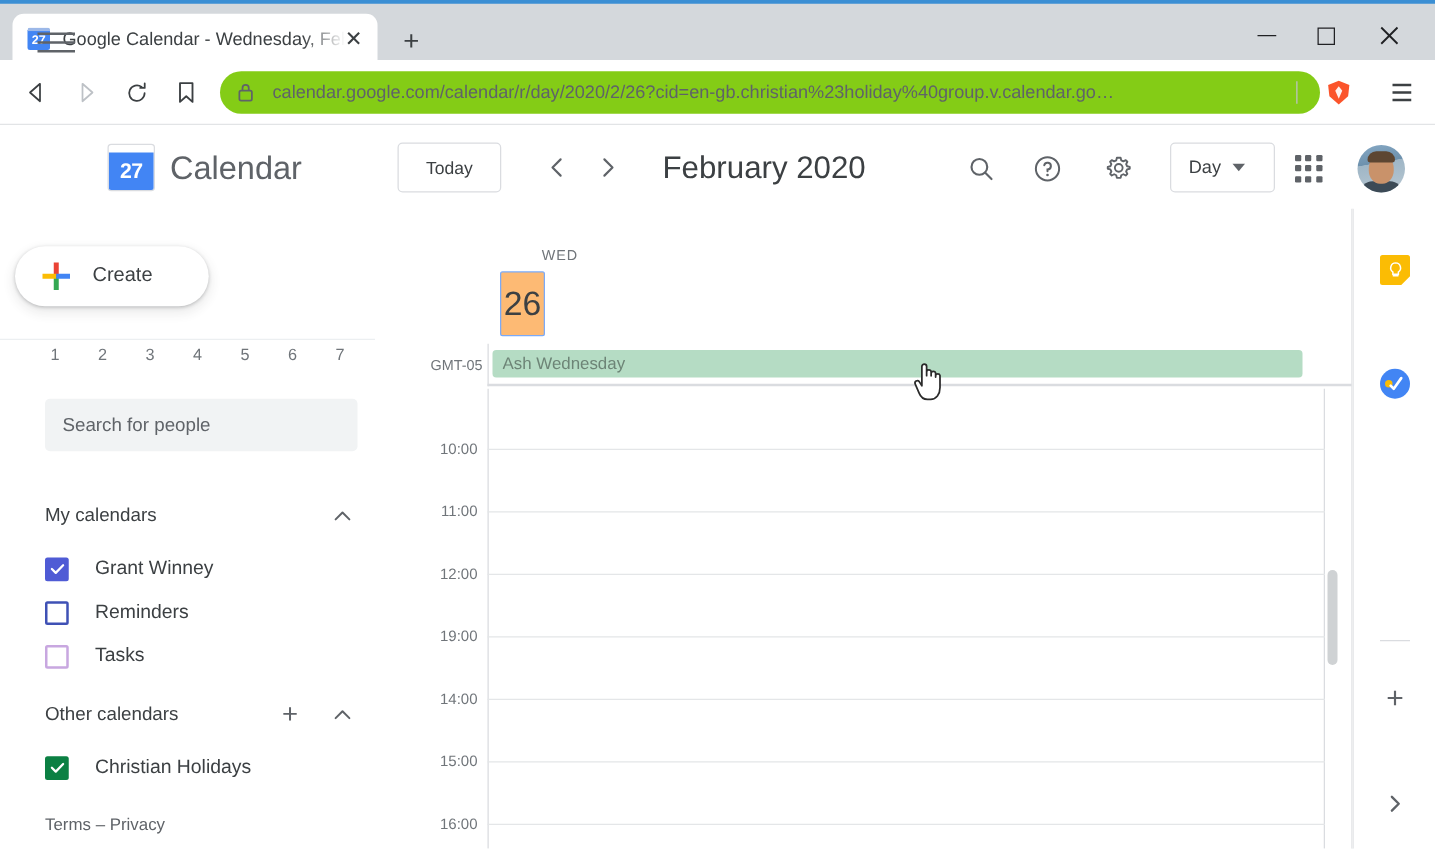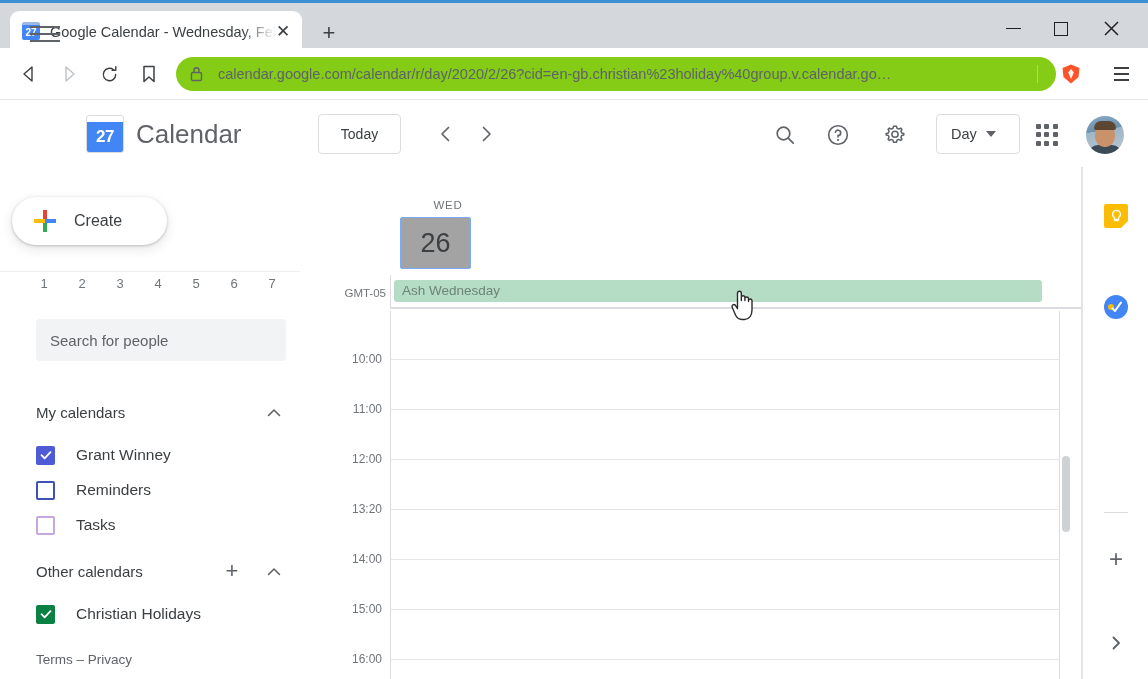--- a/index.html
+++ b/index.html
@@ -259,22 +259,22 @@
     background: #fff; overflow: hidden;
   }
   .daycol-head {
     position: absolute; left: 0; top: 0; width: 762px; height: 110px;
   }
   .dow {
     position: absolute; left: 88px; top: 31px; width: 80px; text-align: center;
     font-size: 11.5px; color: #70757a; letter-spacing: .8px; line-height: 14px;
   }
   .daynum {
-    position: absolute; left: 80px; top: 50px; width: 71px; height: 52px;
-    border: 1.6px solid #7baaf7; border-radius: 2px; background: #a3a3a3;
+    position: absolute; left: 80px; top: 50px; width: 36px; height: 52px;
+    border: 1.6px solid #7baaf7; border-radius: 2px; background: #fdba74;
     display: flex; align-items: center; justify-content: center;
     font-size: 27px; color: #3c4043; cursor: pointer;
   }
   .tzlabel {
     position: absolute; left: 8px; top: 119px; width: 58px; text-align: right;
     font-size: 11.5px; color: #70757a; line-height: 14px;
   }
   .allday-band {
     position: absolute; left: 70px; top: 108px; width: 692px; height: 34px;
     border-left: 1px solid #dadce0;
@@ -450,20 +450,21 @@
     <svg width="20" height="20" viewBox="0 0 20 20">
         <path d="M12.5 3.5 L6 10 L12.5 16.5" fill="none" stroke="#5f6368" stroke-width="1.7" stroke-linecap="round" stroke-linejoin="round"></path>
       </svg>
   </div>
   <div class="arrowbtn ab-next">
     <svg width="20" height="20" viewBox="0 0 20 20">
         <path d="M7.5 3.5 L14 10 L7.5 16.5" fill="none" stroke="#5f6368" stroke-width="1.7" stroke-linecap="round" stroke-linejoin="round"></path>
       </svg>
   </div>
 
+  <div class="period">February 2020</div>
 
   <div class="ibtn ib-search">
     <svg width="22" height="22" viewBox="0 0 22 22">
       <circle cx="9.5" cy="9.5" r="6.3" fill="none" stroke="#5f6368" stroke-width="1.7"></circle>
       <path d="M14.2 14.2 L19.2 19.2" stroke="#5f6368" stroke-width="1.7" stroke-linecap="round"></path>
     </svg>
   </div>
   <div class="ibtn ib-help">
     <svg width="24" height="24" viewBox="0 0 24 24">
       <circle cx="12" cy="12" r="9.3" fill="none" stroke="#5f6368" stroke-width="1.6"></circle>
@@ -592,21 +593,21 @@
     <div class="slots">
       <div class="vline"></div>
       <div class="vline2"></div>
 
       <div class="tlabel" style="top:41px">10:00</div>
       <div class="hline" style="top:48px"></div>
       <div class="tlabel" style="top:91px">11:00</div>
       <div class="hline" style="top:98px"></div>
       <div class="tlabel" style="top:141px">12:00</div>
       <div class="hline" style="top:148px"></div>
-      <div class="tlabel" style="top:191px">13:20</div>
+      <div class="tlabel" style="top:191px">19:00</div>
       <div class="hline" style="top:198px"></div>
       <div class="tlabel" style="top:241px">14:00</div>
       <div class="hline" style="top:248px"></div>
       <div class="tlabel" style="top:291px">15:00</div>
       <div class="hline" style="top:298px"></div>
       <div class="tlabel" style="top:341px">16:00</div>
       <div class="hline" style="top:348px"></div>
     </div>
   </div>
 

